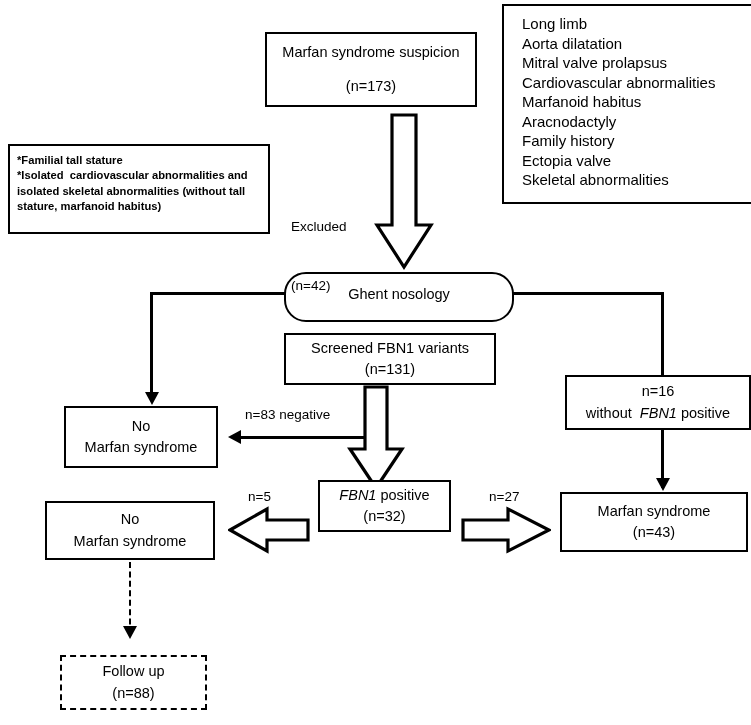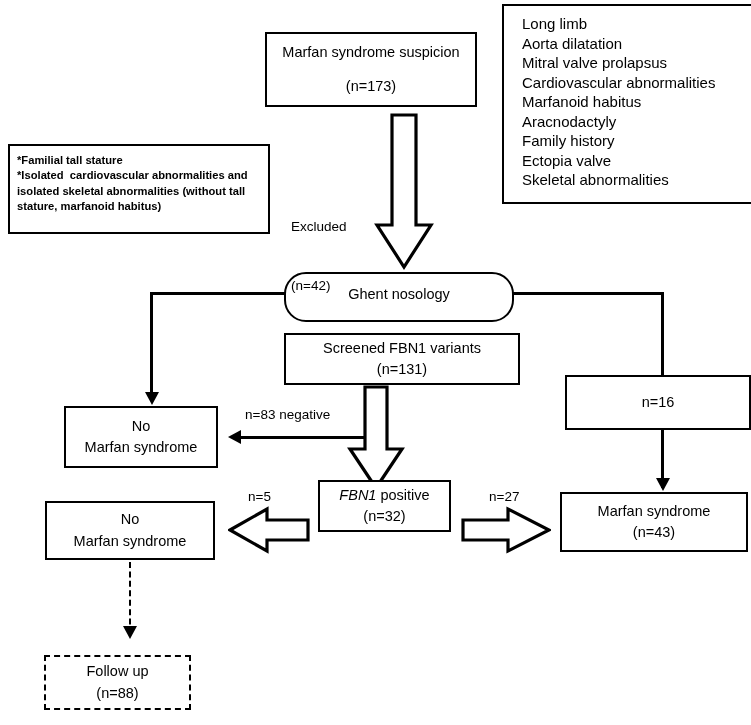--- a/index.html
+++ b/index.html
@@ -148,27 +148,28 @@
     <span class="ln">Ghent nosology</span>
   </div>
 
   <div class="ln-h" style="left:150px; top:292px; width:136px;"></div>
   <div class="ln-v" style="left:150px; top:292px; height:104px;"></div>
   <div class="arrowhead-down" style="left:145px; top:392px;"></div>
 
   <div class="ln-h" style="left:512px; top:292px; width:152px;"></div>
   <div class="ln-v" style="left:661px; top:292px; height:84px;"></div>
 
-  <div class="box" style="left:284px; top:333px; width:236px; height:52px;justify-content:center;">
+  <div class="box" style="left:284px; top:333px; width:212px; height:52px;justify-content:center;">
     <span class="ln">Screened FBN1 variants</span>
     <span class="ln">(n=131)</span>
   </div>
 
   <div class="box" style="left:565px; top:375px; width:186px; height:55px;">
     <span class="ln">n=16</span>
+    <span class="ln"><span>without  </span><span class="ital">FBN1</span><span> positive</span></span>
   </div>
 
   <div class="ln-v" style="left:661px; top:430px; height:58px;"></div>
   <div class="arrowhead-down" style="left:656px; top:478px;"></div>
 
   <div class="box" style="left:64px; top:406px; width:154px; height:62px;">
     <span class="ln">No</span>
     <span class="ln">Marfan syndrome</span>
   </div>
 
@@ -202,21 +203,21 @@
   <div class="label" style="left:489px; top:487px;">n=27</div>
 
   <div class="box" style="left:45px; top:501px; width:170px; height:59px;">
     <span class="ln">No</span>
     <span class="ln">Marfan syndrome</span>
   </div>
 
   <div class="dash-v" style="left:129px; top:562px; height:72px;"></div>
   <div class="arrowhead-down" style="left:123px; top:626px;"></div>
 
-  <div class="box dashbox" style="left:44px; top:655px; width:147px; height:55px;">
+  <div class="box dashbox" style="left:60px; top:655px; width:147px; height:55px;">
     <span class="ln">Follow up</span>
     <span class="ln">(n=88)</span>
   </div>
 
   <div class="box" style="left:560px; top:492px; width:188px; height:60px;">
     <span class="ln">Marfan syndrome</span>
     <span class="ln">(n=43)</span>
   </div>
 
 </div>

